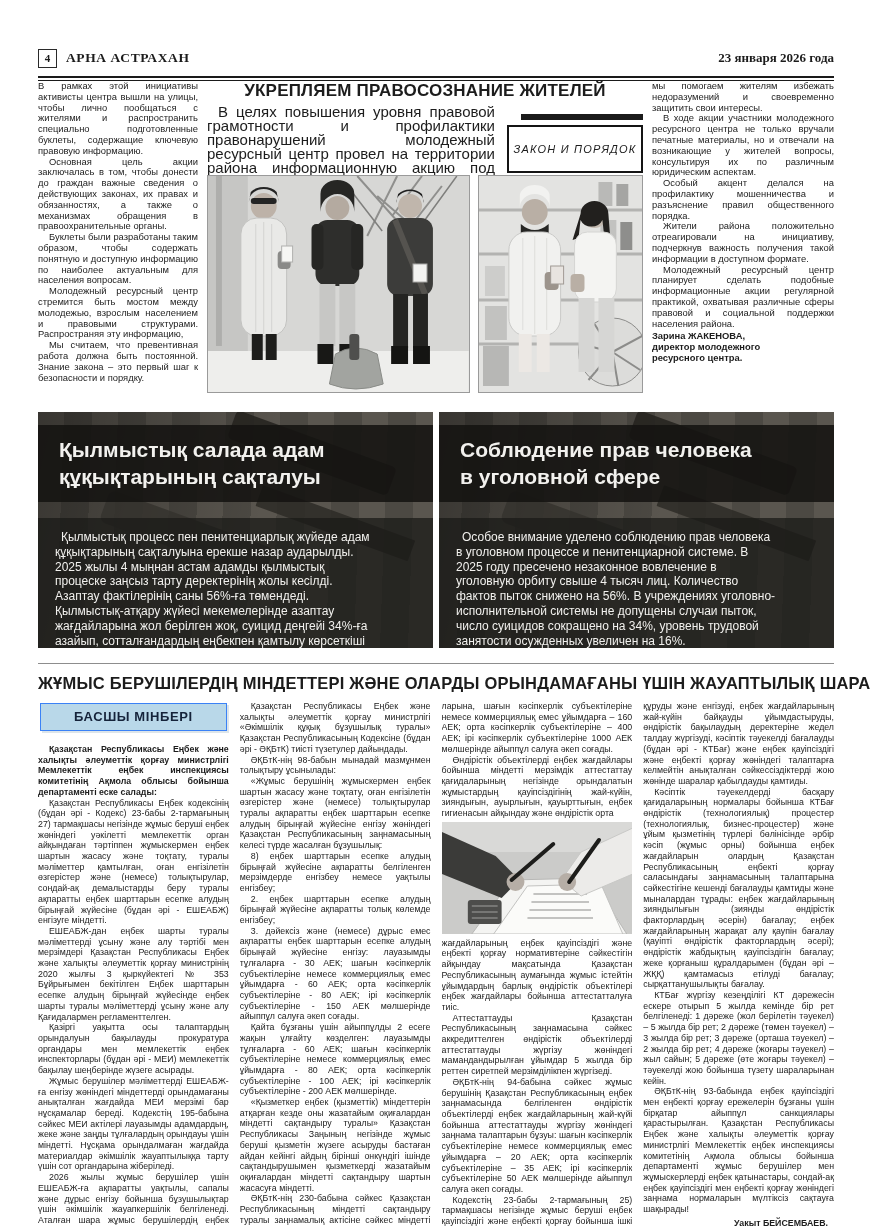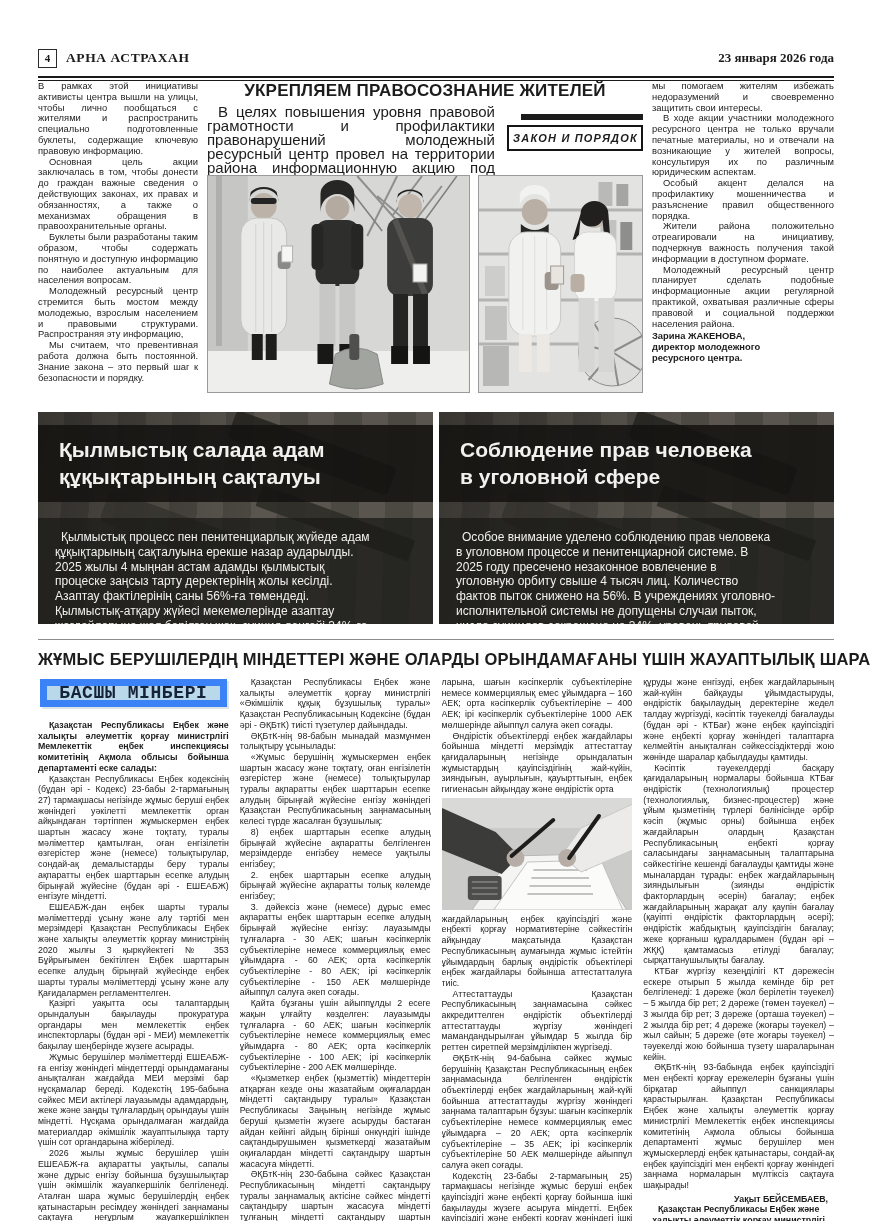--- a/index.html
+++ b/index.html
@@ -18,29 +18,29 @@
   
   .top-article{height:316px;display:grid;grid-template-columns:160px minmax(0,1fr) 182px;gap:9px;overflow:hidden;}
   .tcol{font-size:9.4px;line-height:10.8px;text-align:justify;overflow:hidden;}
   .tcol p{margin:0;text-indent:11px;}
   .tcol p.ni{text-indent:0;}
   .headline{margin:0 0 5px;font-size:17px;line-height:19px;font-weight:bold;text-align:center;letter-spacing:.2px;white-space:nowrap;}
   .intro-row{display:flex;gap:12px;height:70px;}
   .intro{margin:0;flex:1;font-weight:normal;font-size:15px;line-height:14px;text-align:justify;text-indent:11px;}
   .law-badge-wrap{width:136px;margin-top:9px;}
   .law-badge-bar{height:6px;background:#1b1b1b;margin:0 0 5px 14px;}
-  .law-badge{border:2px solid #141414;padding:5px 4px;text-align:center;font-weight:bold;font-style:italic;
+  .law-badge{border:2px solid #141414;padding:16px 4px;text-align:center;font-weight:normal;font-style:italic;
     font-size:11px;letter-spacing:1.2px;white-space:nowrap;}
   .photo-row{display:flex;gap:8px;height:218px;}
   .photo{border:1px solid #9a9a9a;background:#dcdcda;}
   .photo.pL{width:262px;height:216px;}
   .photo.pR{width:164px;height:216px;}
   .t-sig{margin-top:2px;font-weight:bold;text-align:left;}
   
-  .feature-row{margin-top:15px;height:212px;display:flex;gap:6px;}
+  .feature-row{margin-top:15px;height:236px;display:flex;gap:6px;}
   .fbox{position:relative;flex:1;overflow:hidden;color:#f2f1ee;
     background:
       linear-gradient(104deg, rgba(0,0,0,.38), rgba(0,0,0,0) 55%),
       repeating-linear-gradient(92deg,#5a564f 0 26px,#4c4943 26px 54px),
       #4c4943;}
   .gavel{position:absolute;right:36px;top:26px;width:170px;height:30px;background:#24221e;border-radius:5px;
     transform:rotate(20deg);opacity:.85;box-shadow:46px 58px 0 -4px #2d2b26, -90px 120px 0 2px #35332e;}
   .fb-title{position:relative;margin-top:13px;background:rgba(20,19,17,.88);padding:11px 0 12px 21px;
     font-weight:bold;font-size:21px;line-height:27px;}
   .fb-title span{display:block;}
@@ -48,23 +48,23 @@
     font-size:12px;line-height:14.8px;text-indent:6px;}
   
   .divider{margin:15px 0 9px;border-top:1px solid #8d8d8d;height:0;}
   
   .b-title{margin:0;font-size:16.5px;line-height:20px;font-weight:bold;text-align:center;letter-spacing:.2px;white-space:nowrap;}
   .b-cols{margin-top:8px;height:544px;display:grid;grid-template-columns:repeat(4,1fr);gap:11px;overflow:hidden;}
   .bcol{font-size:8.8px;line-height:10.7px;text-align:justify;overflow:hidden;}
   .bcol p{margin:0;text-indent:11px;}
   .bcol p.ni{text-indent:0;}
   .bcol p.lead{font-weight:bold;text-indent:11px;}
-  .blue-badge{margin:2px 2px 13px;height:28px;box-sizing:border-box;border:7px solid #3b82f6;background:#b9d8e9;
-    display:flex;align-items:center;justify-content:center;font-family:Liberation Mono, monospace;
-    font-weight:bold;font-size:18px;letter-spacing:.6px;color:#15233a;box-shadow:2px 2px 0 rgba(120,150,170,.25);}
+  .blue-badge{margin:2px 2px 13px;height:28px;box-sizing:border-box;border:1px solid #3b82f6;background:#b9d8e9;
+    display:flex;align-items:center;justify-content:center;font-family:Liberation Sans, sans-serif;
+    font-weight:bold;font-size:13px;letter-spacing:.6px;color:#15233a;box-shadow:2px 2px 0 rgba(120,150,170,.25);}
   .sign-photo{display:block;width:100%;height:112px;margin:3px 0 4px;background:#cfcfcd;}
   .b-sig{margin-top:3px;font-weight:bold;}
   .b-sig-name{text-align:right;padding-right:6px;}
   .b-sig-role{text-align:center;}
 </style>
 </head>
 <body>
 
 <div class="page">
 

